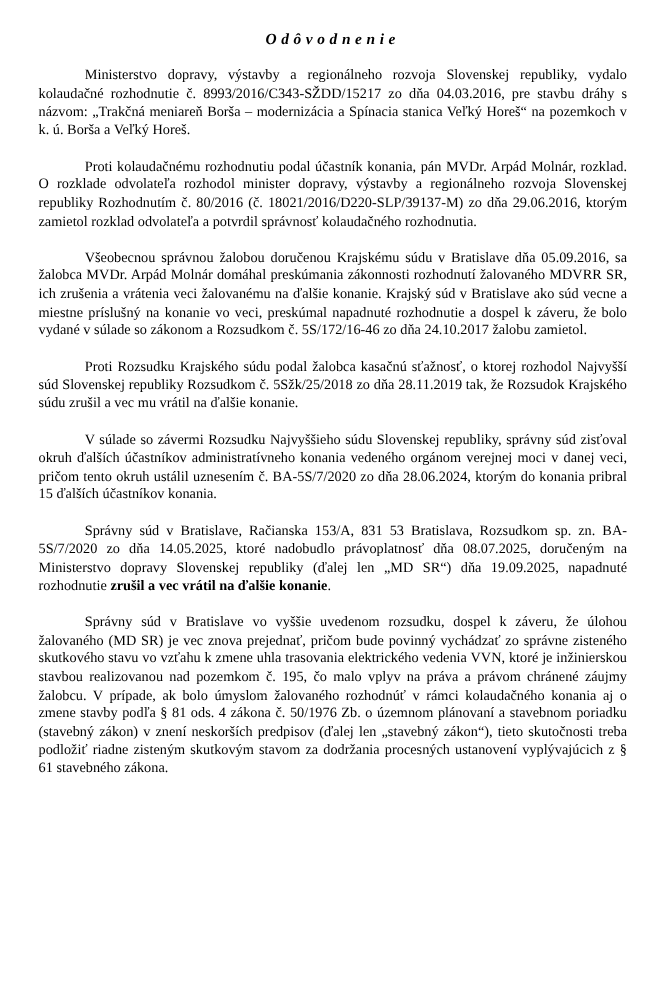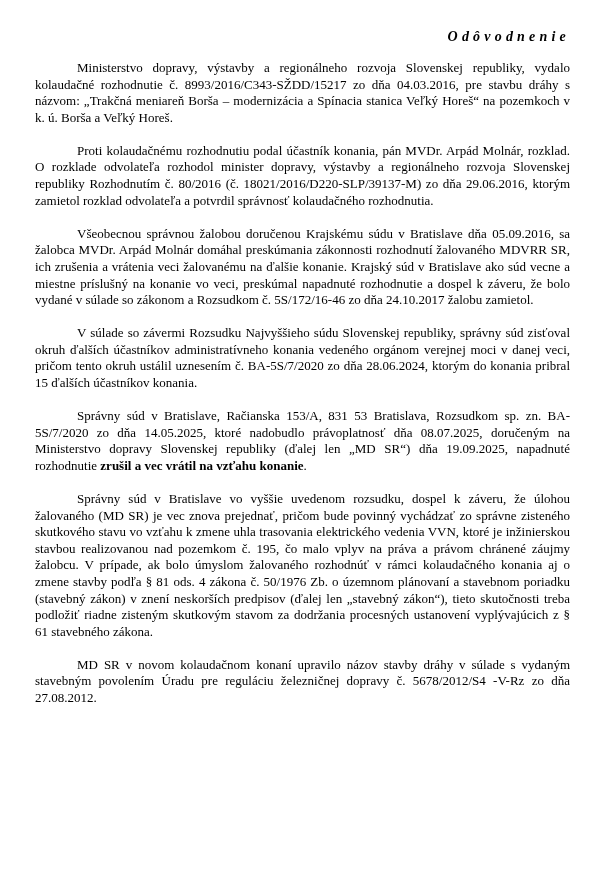--- a/index.html
+++ b/index.html
@@ -8,21 +8,21 @@
     font-family: "Liberation Serif", serif;
     color: #000;
   }
   .page {
     position: relative;
     width: 602px; height: 895px;
     box-sizing: border-box;
     padding: 29px 32px 0 35px;
   }
   .title {
-    text-align: right;
+    text-align: center;
     font-weight: bold;
     font-style: italic;
     font-size: 14px;
     letter-spacing: 4.2px;
     margin: 0 0 15px 0;
     line-height: 16px;
   }
   .para {
     font-size: 13px;
     line-height: 16.6px;
@@ -34,17 +34,17 @@
 </style>
 </head>
 <body>
 
 <div class="page">
   <h1 class="title">Odôvodnenie</h1>
 
   <p class="para">Ministerstvo dopravy, výstavby a regionálneho rozvoja Slovenskej republiky, vydalo kolaudačné rozhodnutie č. 8993/2016/C343-SŽDD/15217 zo dňa 04.03.2016, pre stavbu dráhy s názvom: „Trakčná meniareň Borša – modernizácia a Spínacia stanica Veľký Horeš“ na pozemkoch v k. ú.  Borša a Veľký Horeš.</p>
   <p class="para">Proti kolaudačnému rozhodnutiu podal účastník konania, pán MVDr. Arpád Molnár, rozklad. O rozklade odvolateľa rozhodol minister dopravy, výstavby a regionálneho rozvoja Slovenskej republiky Rozhodnutím č. 80/2016 (č. 18021/2016/D220-SLP/39137-M) zo dňa 29.06.2016, ktorým zamietol rozklad odvolateľa a potvrdil správnosť kolaudačného rozhodnutia.</p>
   <p class="para">Všeobecnou správnou žalobou doručenou Krajskému súdu v Bratislave dňa 05.09.2016, sa žalobca MVDr. Arpád Molnár domáhal preskúmania zákonnosti rozhodnutí žalovaného MDVRR SR, ich zrušenia a vrátenia veci žalovanému na ďalšie konanie. Krajský súd v Bratislave ako súd vecne a miestne príslušný na konanie vo veci, preskúmal napadnuté rozhodnutie a dospel k záveru, že bolo vydané v súlade so zákonom a Rozsudkom č. 5S/172/16-46 zo dňa 24.10.2017 žalobu zamietol.</p>
+  <p class="para">Proti Rozsudku Krajského súdu podal žalobca kasačnú sťažnosť, o ktorej rozhodol Najvyšší súd Slovenskej republiky Rozsudkom č. 5Sžk/25/2018 zo dňa 28.11.2019 tak, že Rozsudok Krajského súdu zrušil a vec mu vrátil na ďalšie konanie.</p>
   <p class="para">V súlade so závermi Rozsudku Najvyššieho súdu Slovenskej republiky, správny súd zisťoval okruh ďalších účastníkov administratívneho konania vedeného orgánom verejnej moci v danej veci, pričom tento okruh ustálil uznesením č. BA-5S/7/2020 zo dňa 28.06.2024, ktorým do konania pribral 15 ďalších účastníkov konania.</p>
-  <p class="para"><span>Správny súd v Bratislave, Račianska 153/A, 831 53 Bratislava, Rozsudkom sp. zn. BA-5S/7/2020 zo dňa 14.05.2025, ktoré nadobudlo právoplatnosť dňa 08.07.2025, doručeným na Ministerstvo dopravy Slovenskej republiky (ďalej len „MD SR“) dňa 19.09.2025, napadnuté rozhodnutie </span><b>zrušil a vec vrátil na vzťahu konanie</b><span>.</span></p>
+  <p class="para"><span>Správny súd v Bratislave, Račianska 153/A, 831 53 Bratislava, Rozsudkom sp. zn. BA-5S/7/2020 zo dňa 14.05.2025, ktoré nadobudlo právoplatnosť dňa 08.07.2025, doručeným na Ministerstvo dopravy Slovenskej republiky (ďalej len „MD SR“) dňa 19.09.2025, napadnuté rozhodnutie </span><b>zrušil a vec vrátil na ďalšie konanie</b><span>.</span></p>
   <p class="para">Správny súd v Bratislave vo vyššie uvedenom rozsudku, dospel k záveru, že úlohou žalovaného (MD SR) je vec znova prejednať, pričom bude povinný vychádzať zo správne zisteného skutkového stavu vo vzťahu k zmene uhla trasovania elektrického vedenia VVN, ktoré je inžinierskou stavbou realizovanou nad pozemkom č. 195, čo malo vplyv na práva a právom chránené záujmy žalobcu. V prípade, ak bolo úmyslom žalovaného rozhodnúť v rámci kolaudačného konania aj o zmene stavby podľa § 81 ods. 4 zákona č. 50/1976 Zb. o územnom plánovaní a stavebnom poriadku (stavebný zákon) v znení neskorších predpisov (ďalej len „stavebný zákon“), tieto skutočnosti treba podložiť riadne zisteným skutkovým stavom za dodržania procesných ustanovení vyplývajúcich z § 61 stavebného zákona.</p>
-  <p class="para">MD SR v novom kolaudačnom konaní upravilo názov stavby dráhy v súlade s vydaným stavebným povolením Úradu pre reguláciu železničnej dopravy č. 5678/2012/S4 -V-Rz zo dňa 27.08.2012.</p>
 </div>
 
 </body></html>

